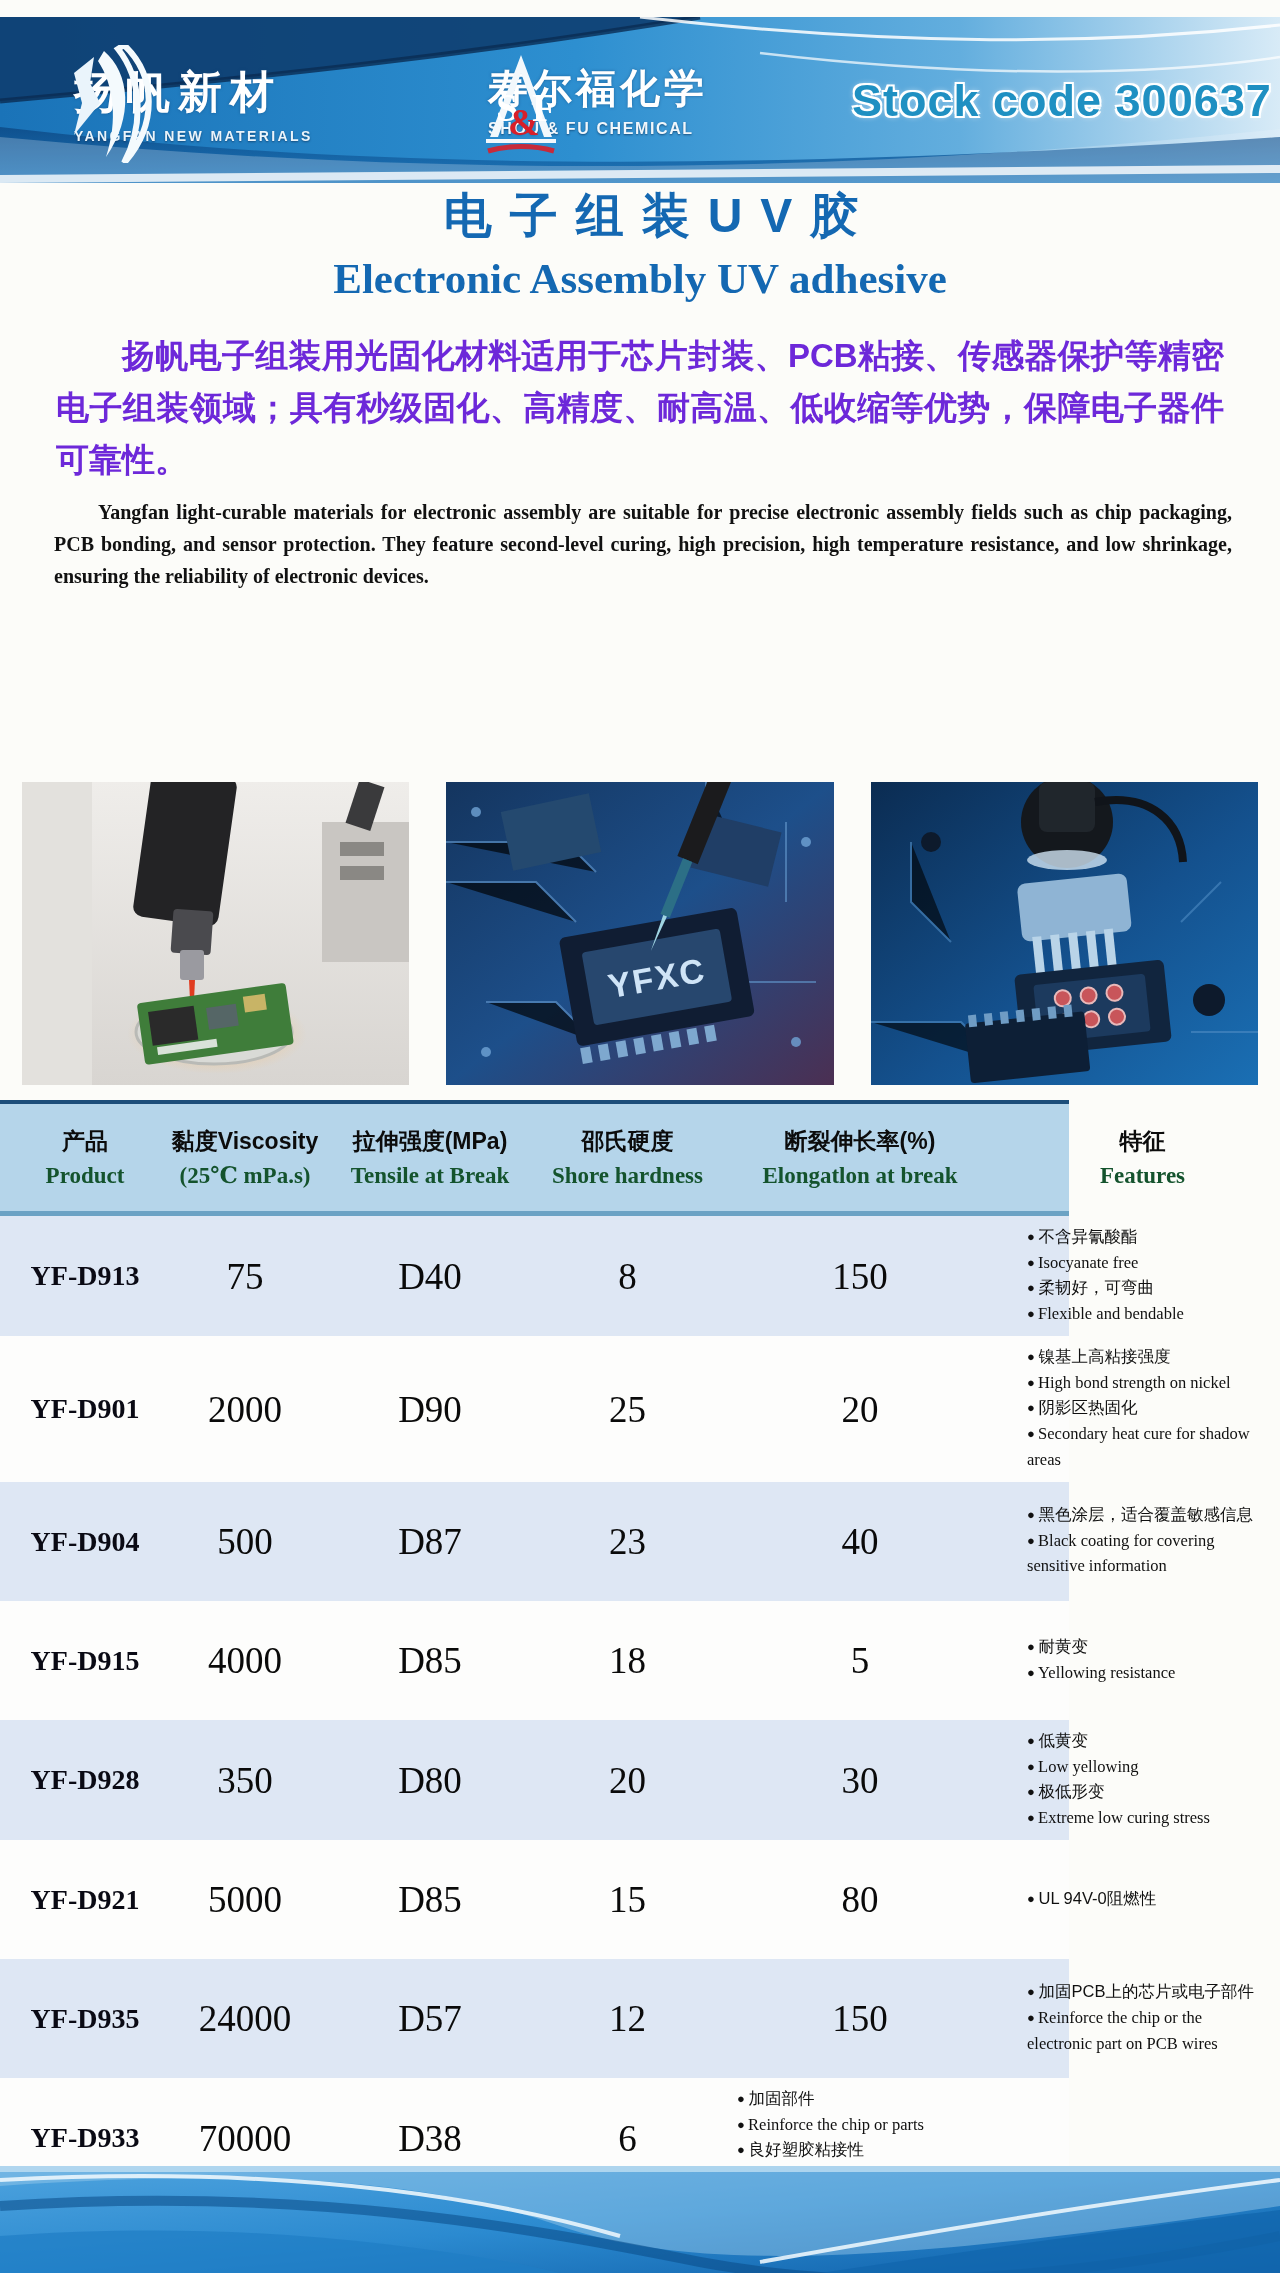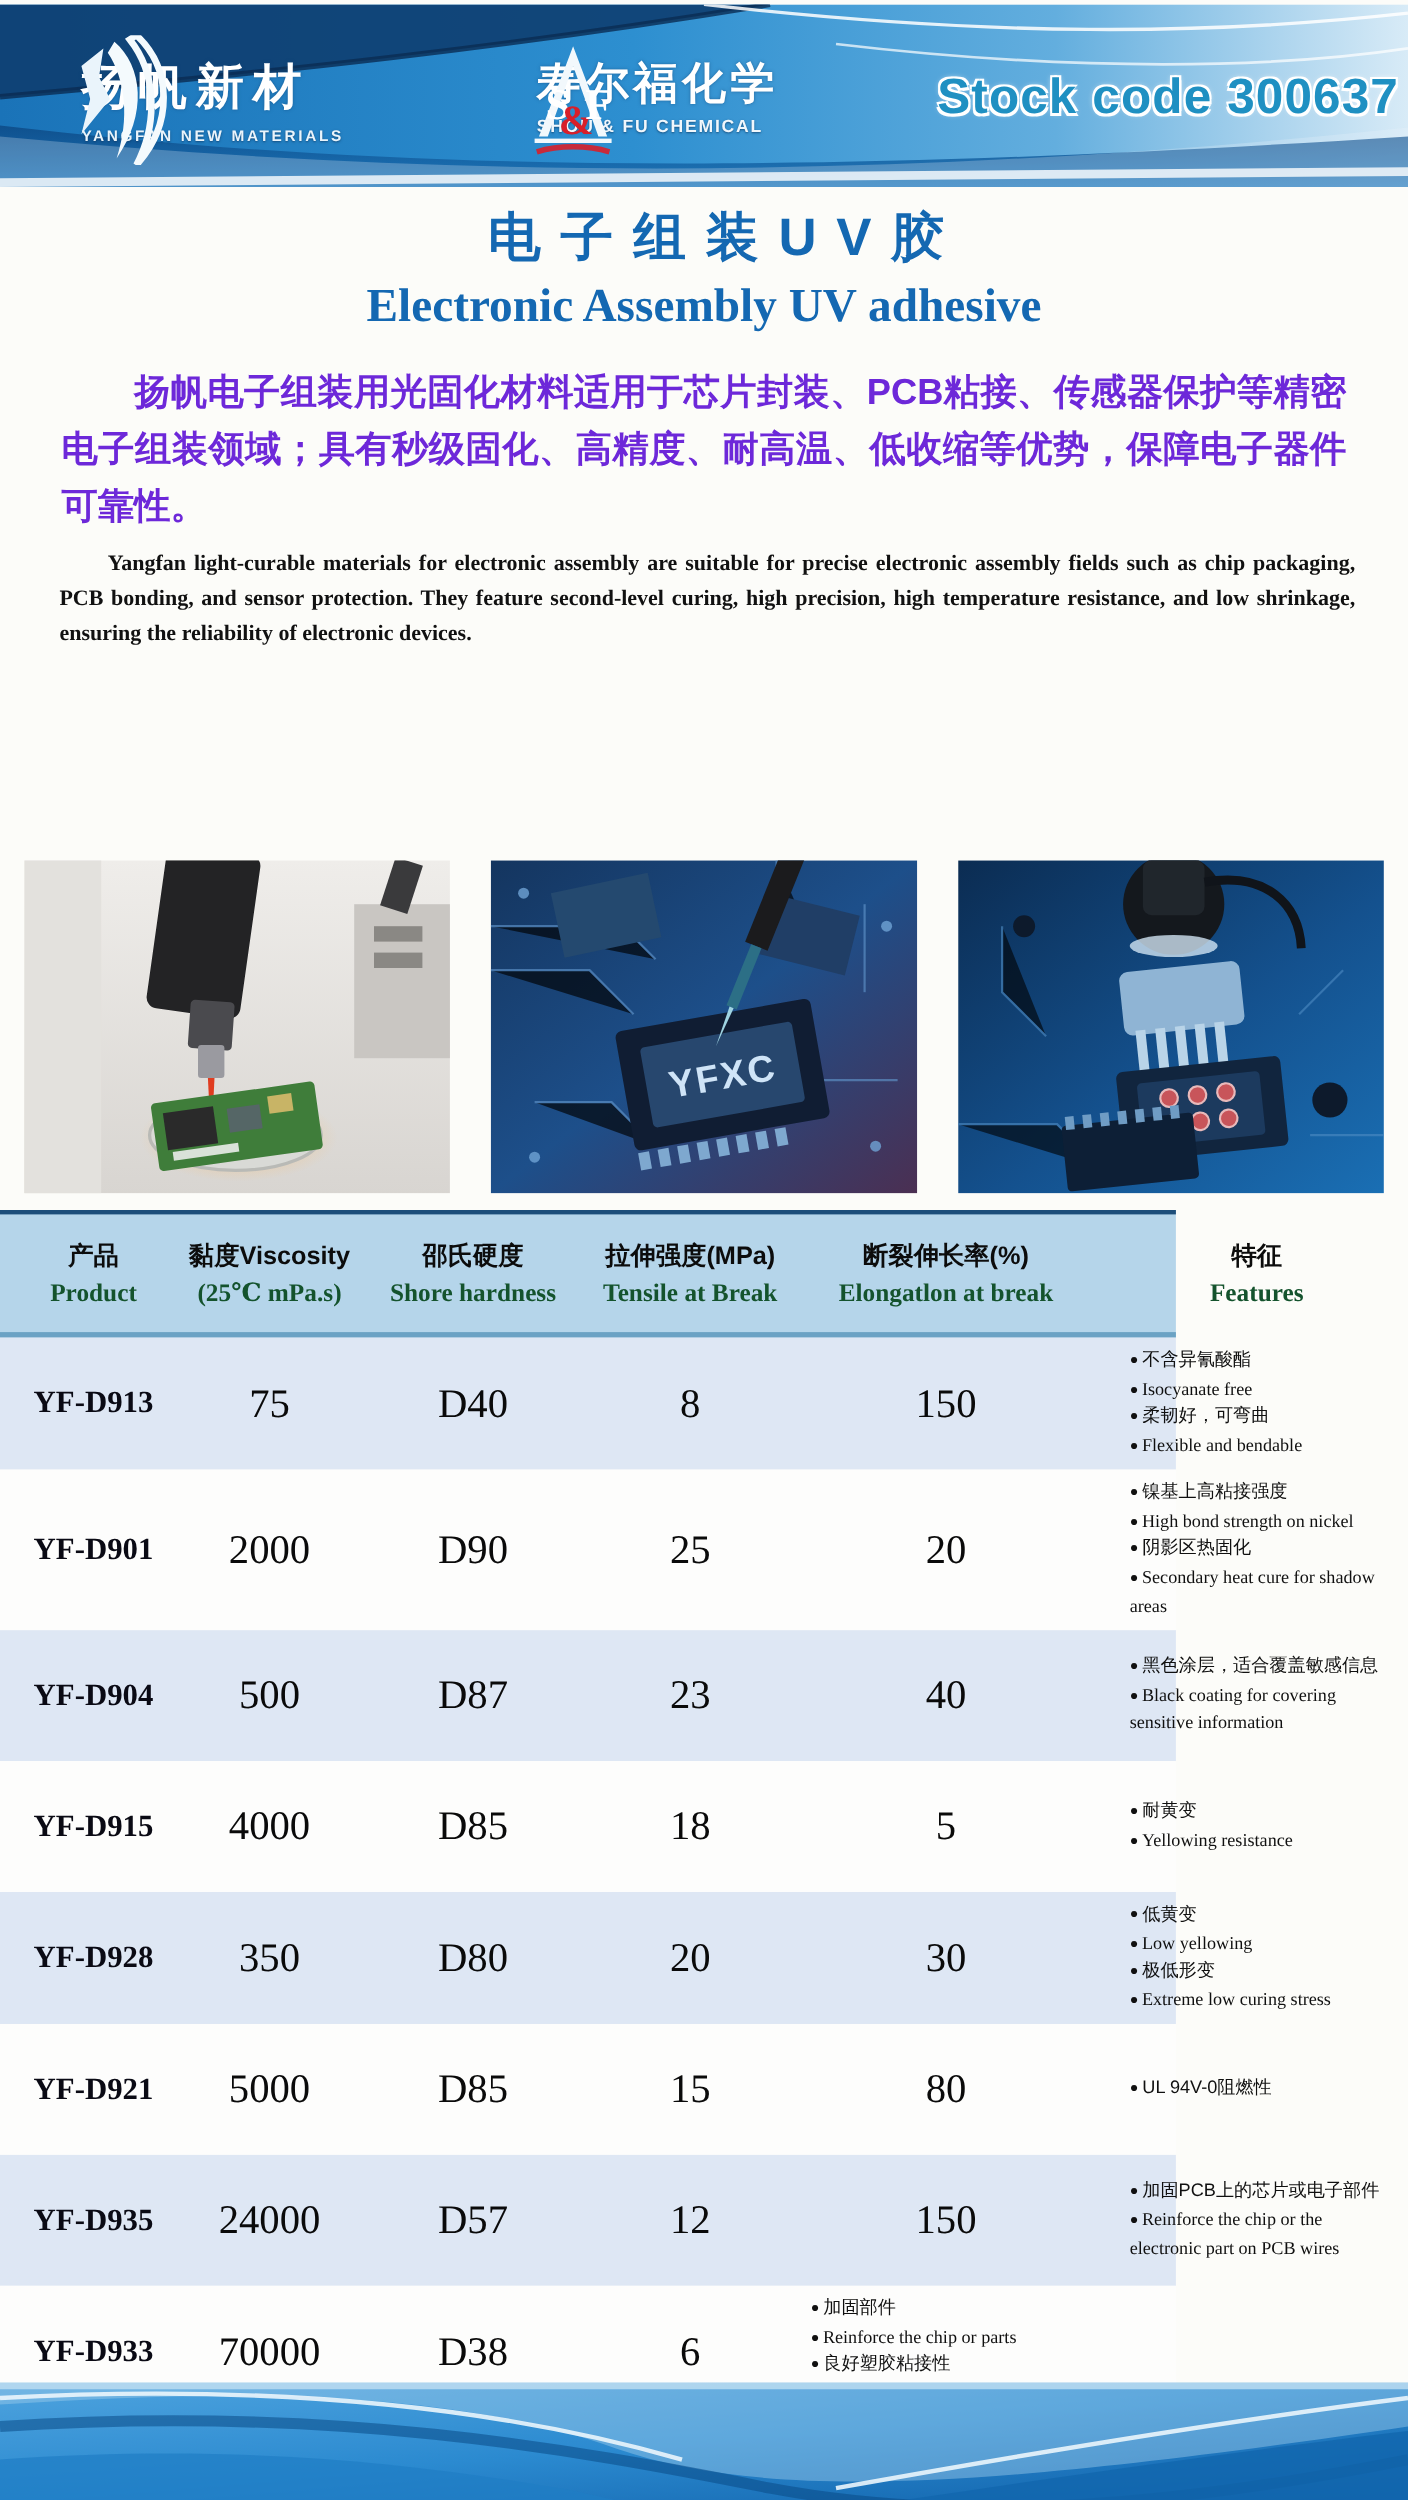--- a/index.html
+++ b/index.html
@@ -1,20 +1,20 @@
 <!DOCTYPE html>
 <html><head>
 <meta charset="utf-8">
 <style>
   * { margin:0; padding:0; box-sizing:border-box; }
   body { font-family:"Liberation Sans","DejaVu Sans",sans-serif; }
   .page { width:1280px; height:2273px; position:relative; overflow:hidden; background:#fcfcf9; }
 
   
-  .header-band { position:absolute; top:4px; left:0; width:1280px; height:166px; }
+  .header-band { position:absolute; top:17px; left:0; width:1280px; height:166px; }
   .header-band svg { position:absolute; top:0; left:0; }
   .logo1 { position:absolute; top:28px; left:60px; display:flex; align-items:flex-start; }
   .logo1-text { margin-left:14px; margin-top:18px; }
   .logo1-cn { color:#fff; font-size:44px; font-weight:900; letter-spacing:8px; text-shadow:0 0 3px rgba(20,70,120,.6); }
   .logo1-en { color:#eaf4fb; font-size:14px; font-weight:700; letter-spacing:2.4px; margin-top:6px; text-shadow:0 1px 2px rgba(10,50,90,.7); }
   .logo2 { position:absolute; top:34px; left:478px; display:flex; align-items:flex-start; }
   .logo2-text { margin-left:10px; margin-top:10px; }
   .logo2-cn { color:#fff; font-size:40px; font-weight:900; letter-spacing:4px; text-shadow:0 0 3px rgba(20,70,120,.6); }
   .logo2-en { color:#f0f7fc; font-size:16px; font-weight:700; letter-spacing:1.6px; margin-top:4px; text-shadow:0 1px 2px rgba(10,50,90,.7); }
   .stock-code { position:absolute; top:58px; left:852px; font-size:45px; font-weight:700; color:#1f90c2;
@@ -267,26 +267,26 @@
     <div class="t-head">
       <div class="h-cell">
         <div class="hdr-cn">产品</div>
         <div class="hdr-en">Product</div>
       </div>
       <div class="h-cell">
         <div class="hdr-cn">黏度Viscosity</div>
         <div class="hdr-en">(25℃ mPa.s)</div>
       </div>
       <div class="h-cell">
+        <div class="hdr-cn">拉伸强度(MPa)</div>
+        <div class="hdr-en">Tensile at Break</div>
+      </div>
+      <div class="h-cell">
         <div class="hdr-cn">邵氏硬度</div>
         <div class="hdr-en">Shore hardness</div>
-      </div>
-      <div class="h-cell">
-        <div class="hdr-cn">拉伸强度(MPa)</div>
-        <div class="hdr-en">Tensile at Break</div>
       </div>
       <div class="h-cell">
         <div class="hdr-cn">断裂伸长率(%)</div>
         <div class="hdr-en">Elongatlon at break</div>
       </div>
       <div class="h-cell">
         <div class="hdr-cn">特征</div>
         <div class="hdr-en">Features</div>
       </div>
     </div>

